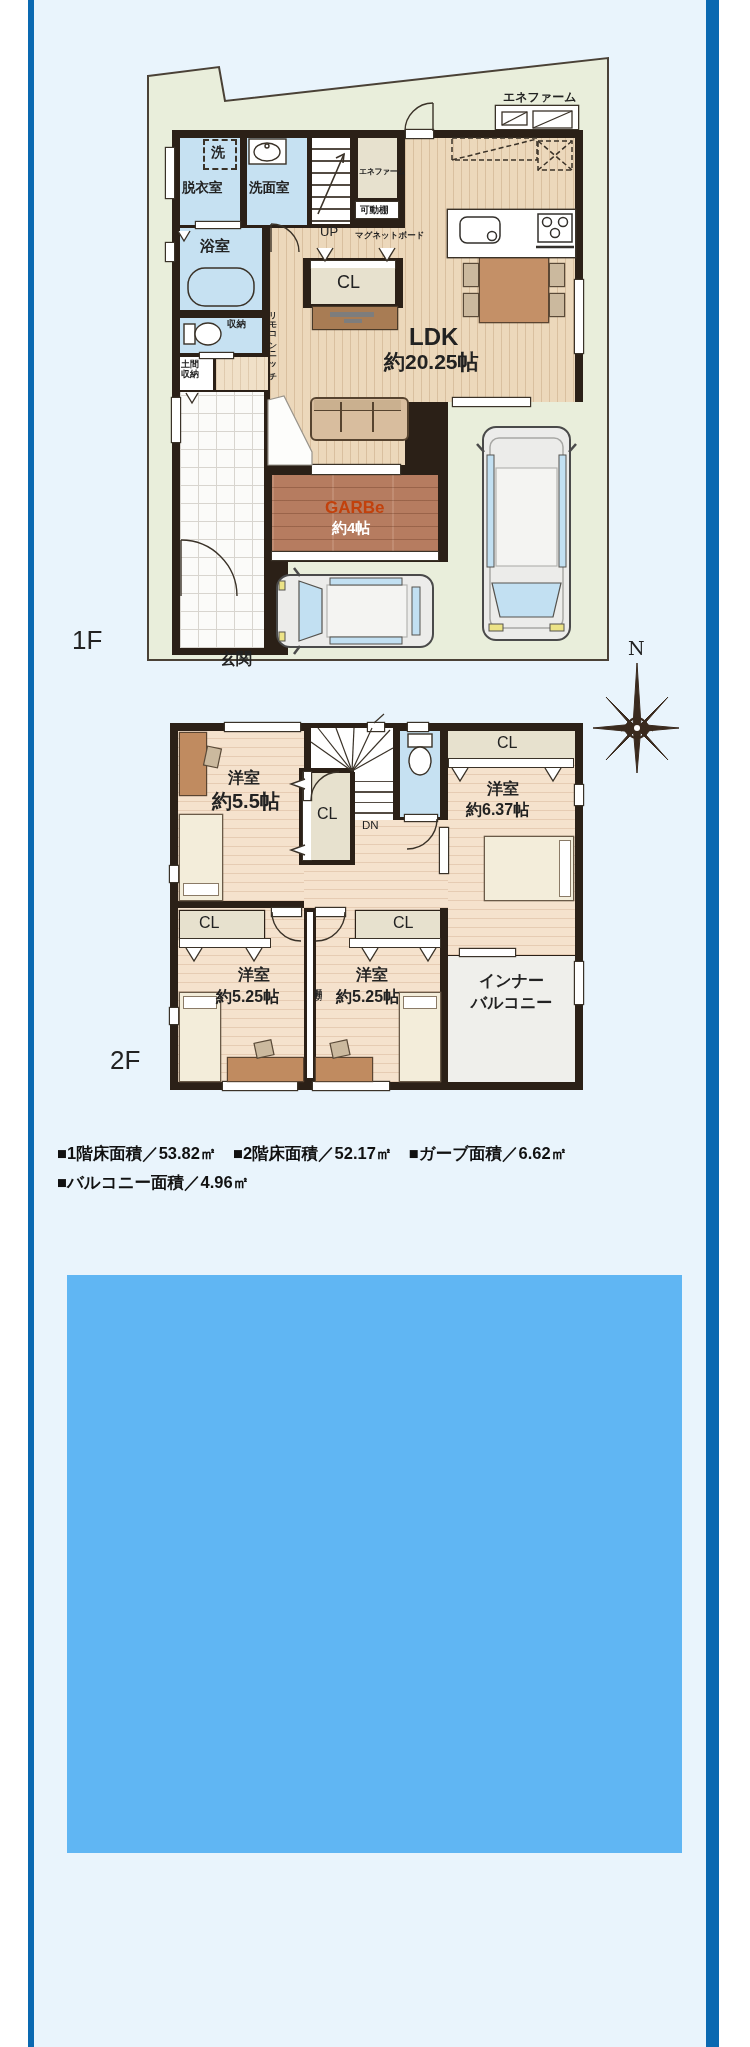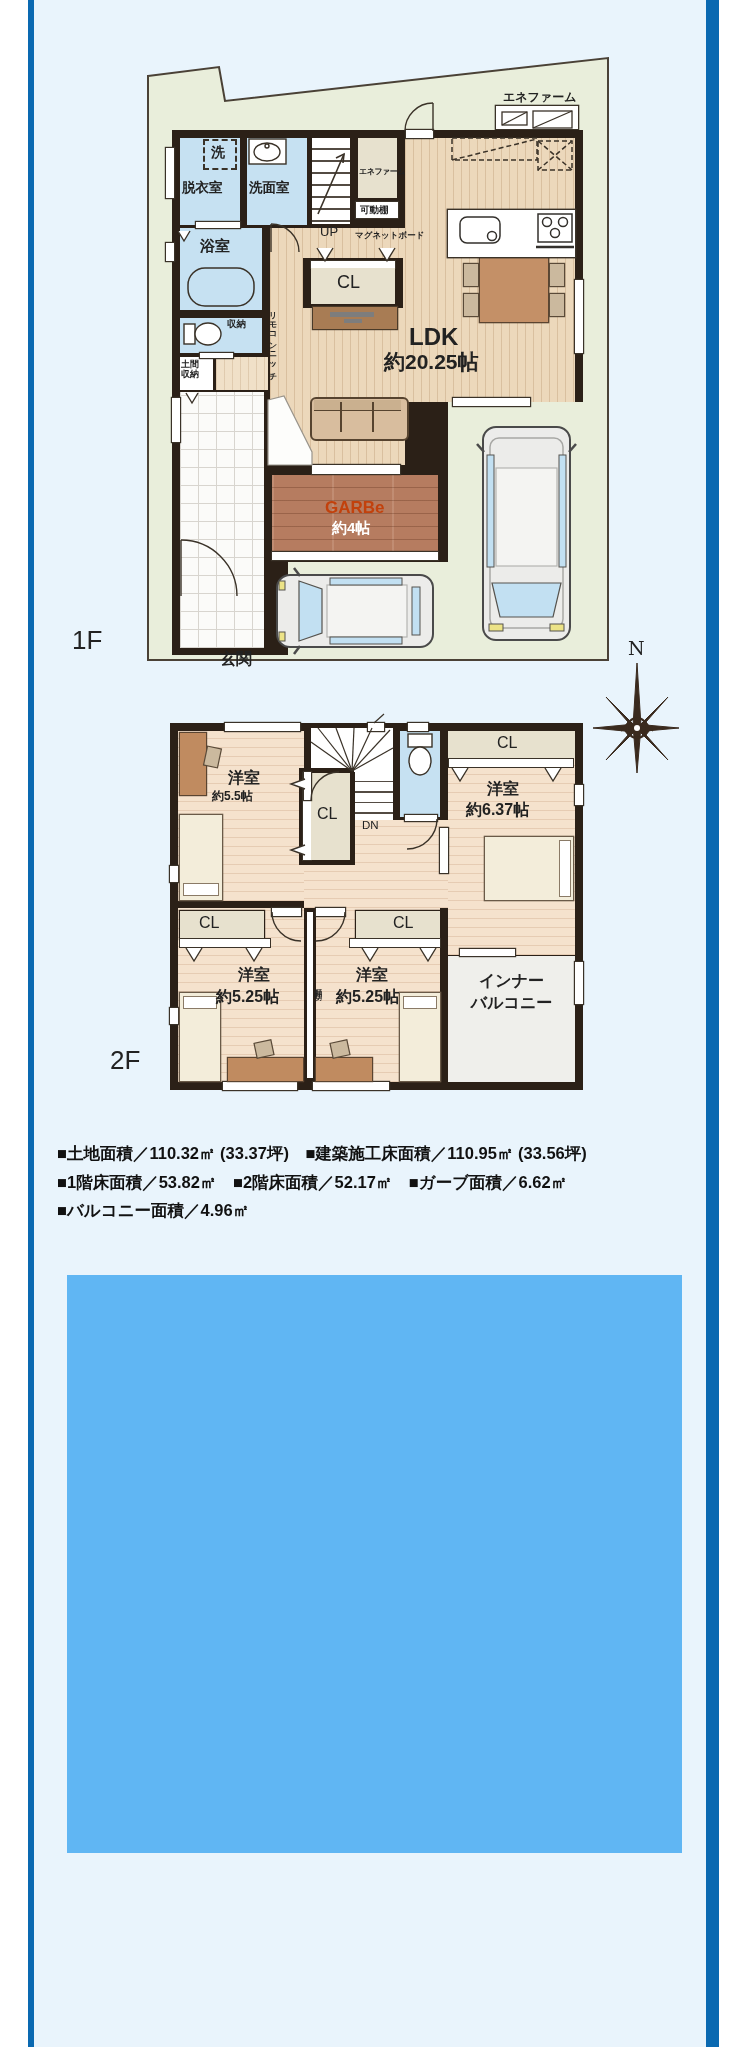--- a/index.html
+++ b/index.html
@@ -307,37 +307,36 @@
   <div class="lbl" style="left:320px;top:225px;font-size:13px;font-weight:500;">UP</div>
   <div class="lbl" style="left:337px;top:272px;font-size:18px;font-weight:500;">CL</div>
   <div class="lbl vtext" style="left:268px;top:306px;font-size:8px;height:72px;">リモコンニッチ</div>
   <div class="lbl" style="left:409px;top:323px;font-size:24px;">LDK</div>
   <div class="lbl" style="left:384px;top:350px;font-size:21px;">約20.25帖</div>
   <div class="lbl lblw" style="left:325px;top:498px;font-size:17px;color:#c2410c;z-index:61;">GARBe</div>
   <div class="lbl lblw" style="left:332px;top:519px;font-size:15px;color:#fff;z-index:61;">約4帖</div>
   <div class="lbl" style="left:503px;top:91px;font-size:12px;">エネファーム</div>
 
   <div class="lbl" style="left:228px;top:769px;font-size:16px;">洋室</div>
-  <div class="lbl" style="left:212px;top:790px;font-size:12px;">約5.5帖</div>
+  <div class="lbl" style="left:212px;top:790px;font-size:20px;">約5.5帖</div>
   <div class="lbl" style="left:317px;top:805px;font-size:16px;font-weight:500;">CL</div>
   <div class="lbl" style="left:362px;top:819px;font-size:11.5px;font-weight:500;">DN</div>
   <div class="lbl" style="left:497px;top:734px;font-size:16px;font-weight:500;">CL</div>
   <div class="lbl" style="left:487px;top:780px;font-size:16px;">洋室</div>
   <div class="lbl" style="left:466px;top:801px;font-size:16px;">約6.37帖</div>
   <div class="lbl" style="left:199px;top:914px;font-size:16px;font-weight:500;">CL</div>
   <div class="lbl" style="left:393px;top:914px;font-size:16px;font-weight:500;">CL</div>
   <div class="lbl" style="left:238px;top:966px;font-size:16px;">洋室</div>
   <div class="lbl" style="left:216px;top:988px;font-size:16px;">約5.25帖</div>
   <div class="lbl" style="left:356px;top:966px;font-size:16px;">洋室</div>
   <div class="lbl" style="left:336px;top:988px;font-size:16px;">約5.25帖</div>
   <div class="lbl vtext" style="left:313px;top:982px;font-size:8px;height:66px;z-index:61;font-weight:500;">可動間仕切り</div>
   <div class="lbl" style="left:448px;top:972px;width:127px;text-align:center;font-size:16px;">インナー</div>
   <div class="lbl" style="left:448px;top:994px;width:127px;text-align:center;font-size:16px;">バルコニー</div>
 
   <div class="lbl" style="left:628px;top:638px;font-size:19px;font-family:'DejaVu Serif',serif;font-weight:500;">N</div>
 
   <div class="abs" style="left:57px;top:1139px;width:640px;z-index:60;color:#111;font-size:16.5px;font-weight:700;line-height:28.5px;">
-    <div>■土地面積／110.32㎡ (33.37坪)　■建築施工床面積／110.95㎡ (33.56坪)</div>
     <div>■1階床面積／53.82㎡　■2階床面積／52.17㎡　■ガーブ面積／6.62㎡</div>
     <div>■バルコニー面積／4.96㎡</div>
   </div>
 
 </div>
 
 </body></html>

